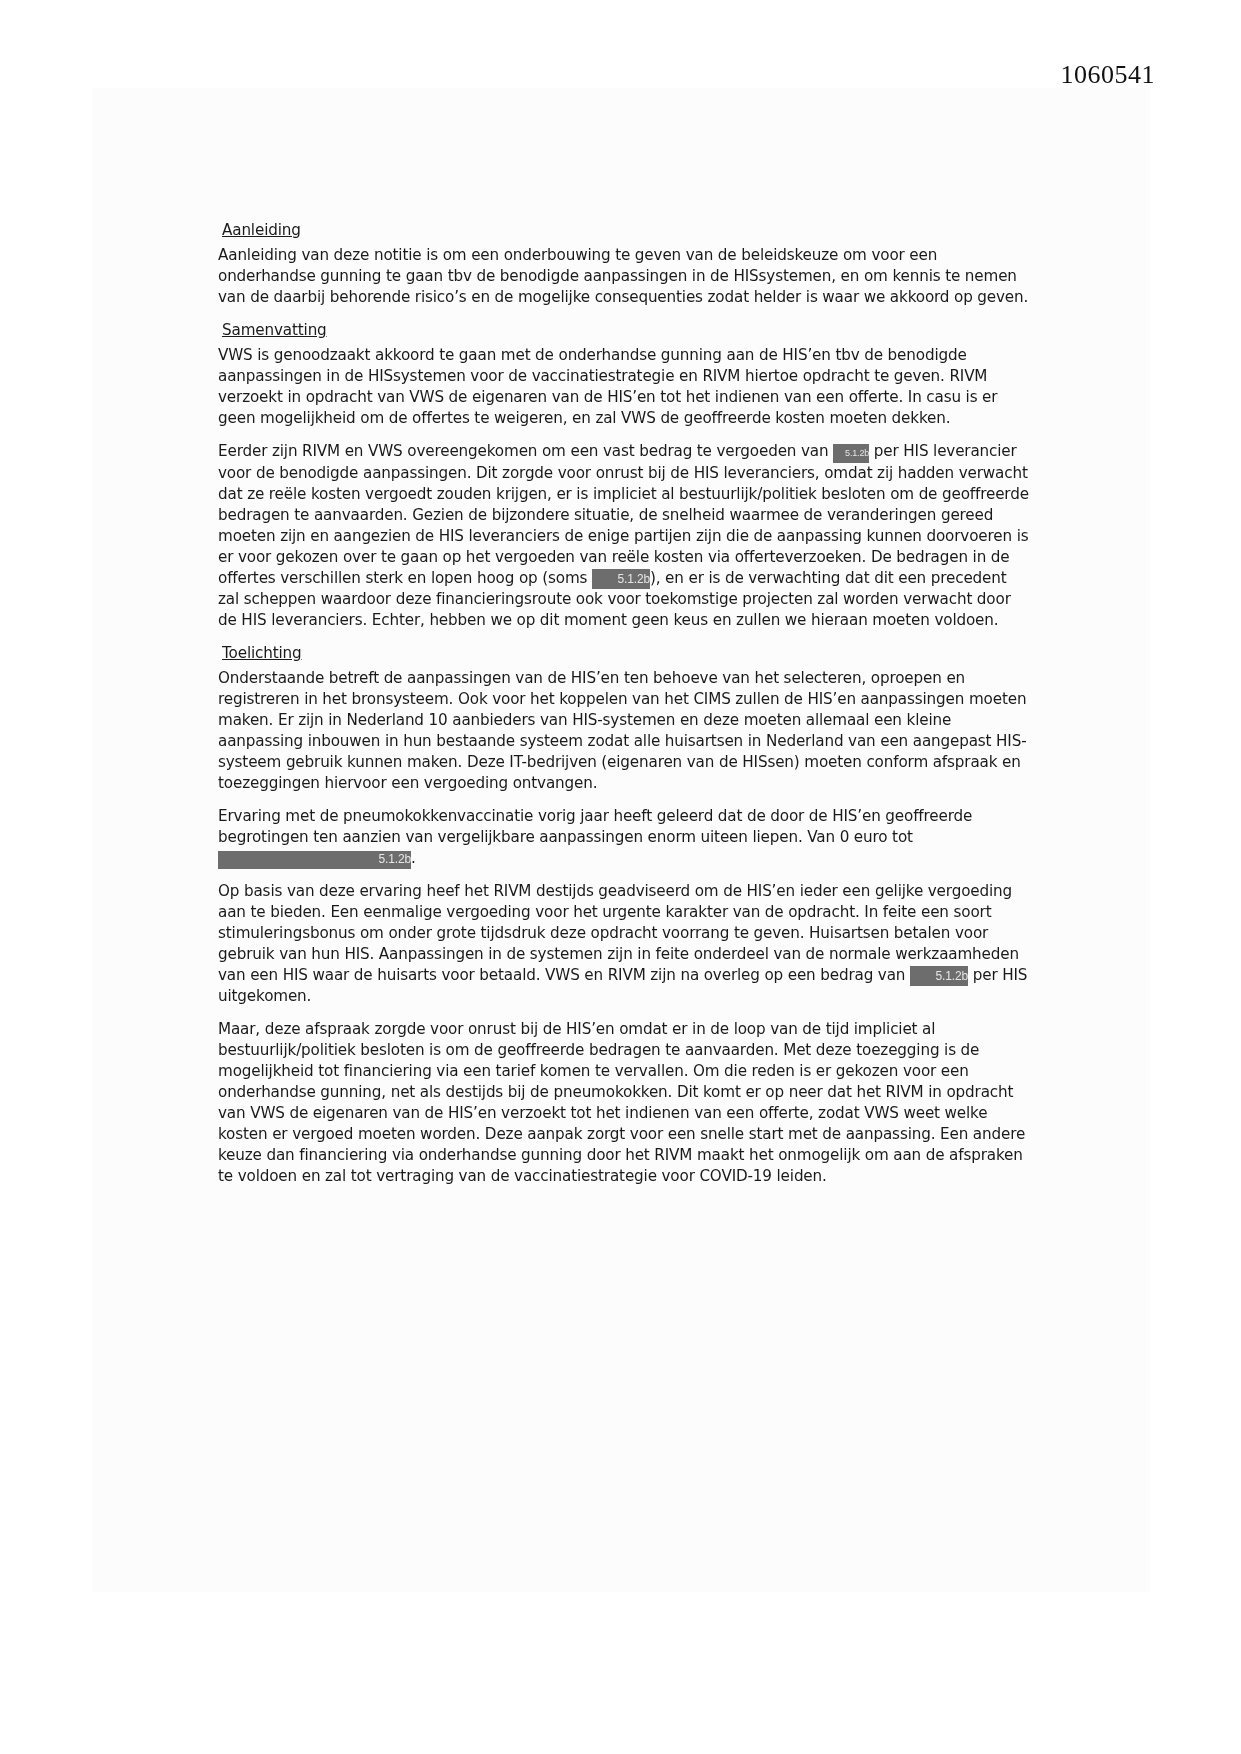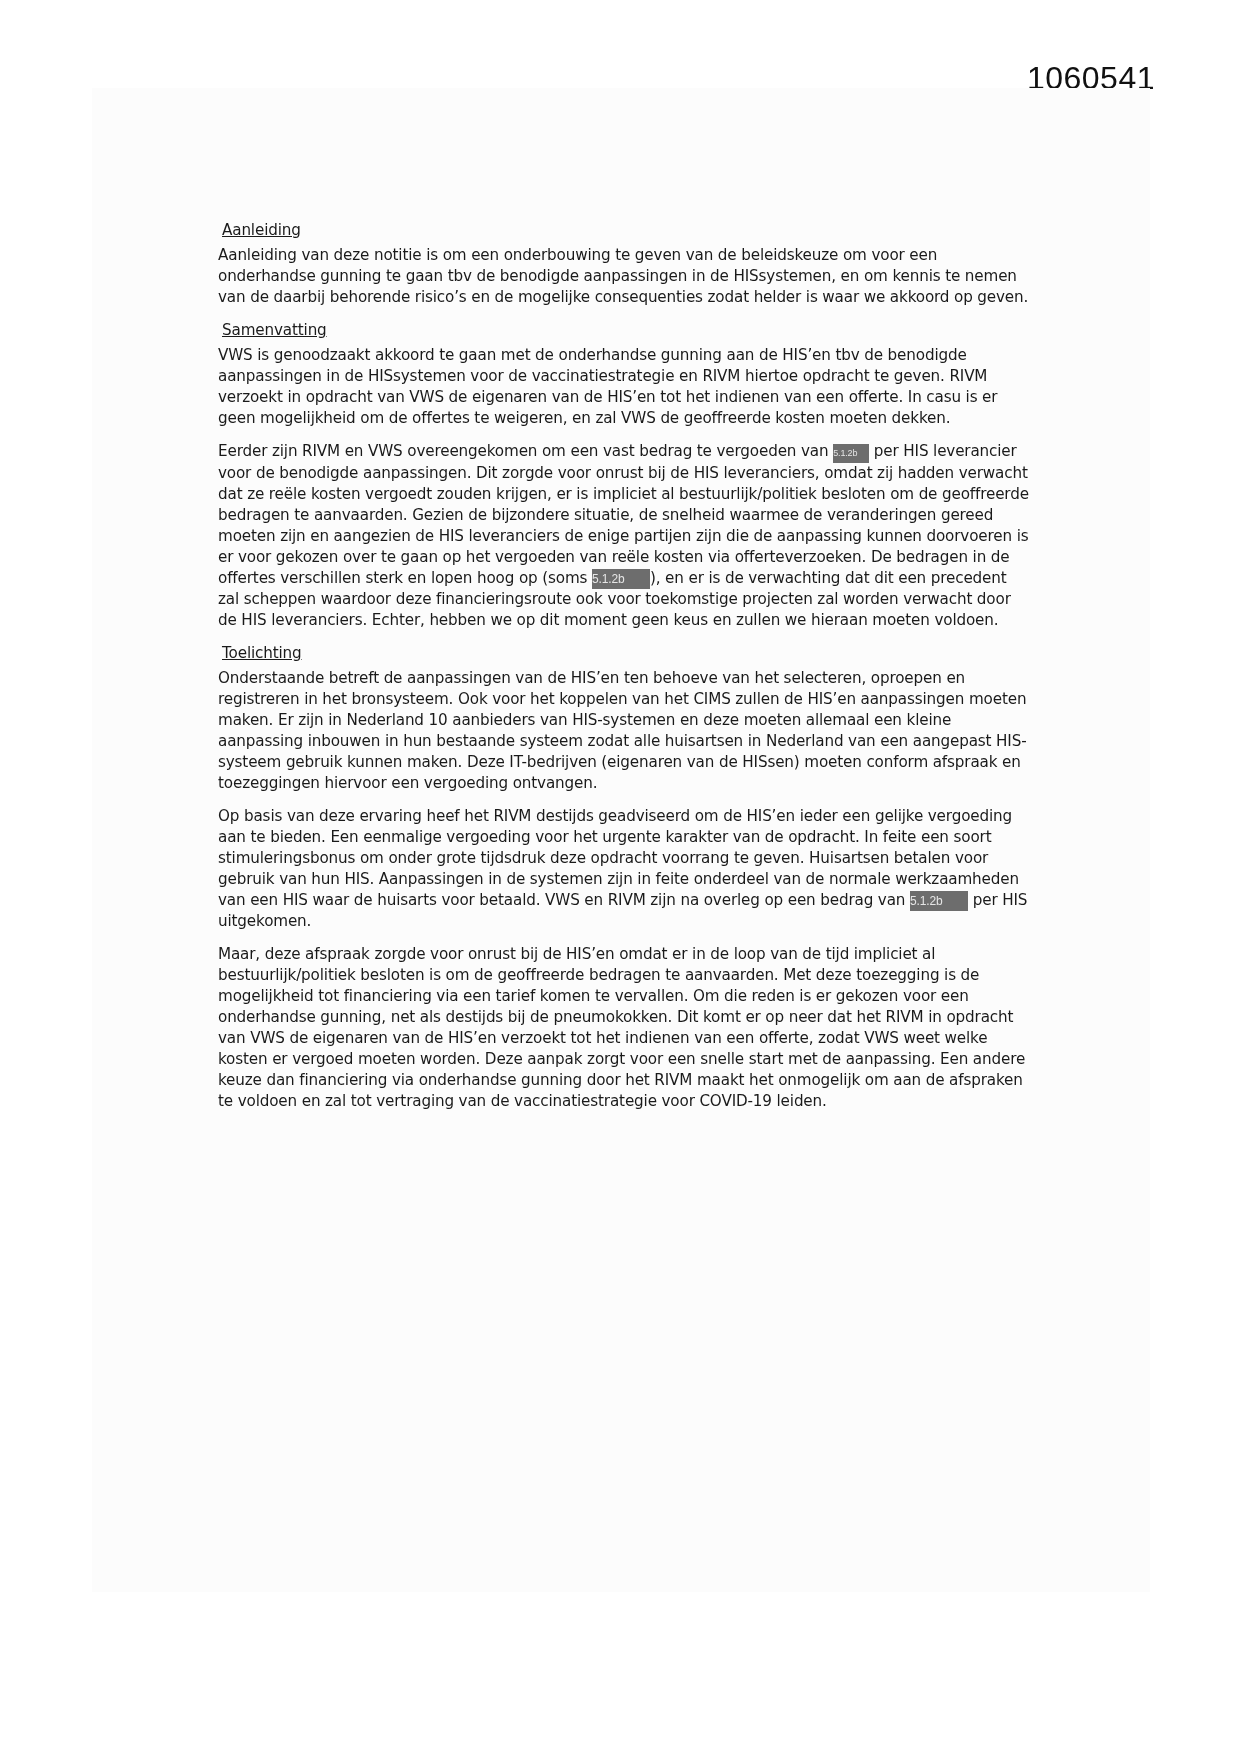--- a/index.html
+++ b/index.html
@@ -12,22 +12,22 @@
       height: 1754px;
       position: relative;
       overflow: hidden;
       font-family: "DejaVu Sans", sans-serif;
       color: #1a1a1a;
     }
     .doc-id {
       position: absolute;
       right: 86px;
       top: 60px;
-      font-family: Liberation Sans, sans-serif;
-      font-size: 32px;
+      font-family: Liberation Serif, serif;
+      font-size: 26px;
       color: #111;
       letter-spacing: 0.5px;
     }
     .scan-area {
       position: absolute;
       left: 92px;
       top: 88px;
       width: 1058px;
       height: 1504px;
       background: #fcfcfc;
@@ -49,21 +49,21 @@
       margin: 4px;
     }
     p {
       margin: 0 0 12px 0;
     }
     .redaction {
       display: inline-block;
       background: #6d6d6d;
       color: #e6e6e6;
       font-family: "Liberation Sans", sans-serif;
-      text-align: left;
+      text-align: right;
       vertical-align: baseline;
       line-height: 17px;
       height: 17px;
     }
     .redaction.small {
       font-size: 9px;
       width: 36px;
       line-height: 19px;
       height: 19px;
     }
@@ -96,16 +96,17 @@
 
   <div>
     <div class="section-heading">Samenvatting</div>
     <p>VWS is genoodzaakt akkoord te gaan met de onderhandse gunning aan de HIS’en tbv de benodigde aanpassingen in de HISsystemen voor de vaccinatiestrategie en RIVM hiertoe opdracht te geven. RIVM verzoekt in opdracht van VWS de eigenaren van de HIS’en tot het indienen van een offerte. In casu is er geen mogelijkheid om de offertes te weigeren, en zal VWS de geoffreerde kosten moeten dekken.</p>
     <p><span>Eerder zijn RIVM en VWS overeengekomen om een vast bedrag te vergoeden van </span><span class="redaction small">5.1.2b</span><span> per HIS leverancier voor de benodigde aanpassingen. Dit zorgde voor onrust bij de HIS leveranciers, omdat zij hadden verwacht dat ze reële kosten vergoedt zouden krijgen, er is impliciet al bestuurlijk/politiek besloten om de geoffreerde bedragen te aanvaarden. Gezien de bijzondere situatie, de snelheid waarmee de veranderingen gereed moeten zijn en aangezien de HIS leveranciers de enige partijen zijn die de aanpassing kunnen doorvoeren  is er voor gekozen over te gaan op het vergoeden van reële kosten via offerteverzoeken. De bedragen in de offertes verschillen sterk en lopen hoog op (soms </span><span class="redaction medium">5.1.2b</span><span>), en er is de verwachting dat dit een precedent zal scheppen waardoor deze financieringsroute ook voor toekomstige projecten zal worden verwacht door de HIS leveranciers. Echter, hebben we op dit moment geen keus en zullen we hieraan moeten voldoen.</span></p>
   </div>
 
   <div>
     <div class="section-heading">Toelichting</div>
     <p>Onderstaande betreft de aanpassingen van de HIS’en ten behoeve van het selecteren, oproepen en registreren in het bronsysteem. Ook voor het koppelen van het CIMS zullen de HIS’en aanpassingen moeten maken. Er zijn in Nederland 10 aanbieders van HIS-systemen en deze moeten allemaal een kleine aanpassing inbouwen in hun bestaande systeem zodat alle huisartsen in Nederland van een aangepast HIS-systeem gebruik kunnen maken. Deze IT-bedrijven (eigenaren van de HISsen) moeten conform afspraak en toezeggingen hiervoor een vergoeding ontvangen.</p>
+    <p><span>Ervaring met de pneumokokkenvaccinatie vorig jaar heeft geleerd dat de door de HIS’en geoffreerde begrotingen ten aanzien van vergelijkbare aanpassingen enorm uiteen liepen. Van 0 euro tot </span><span class="redaction wide">5.1.2b</span><span>.</span></p>
     <p><span>Op basis van deze ervaring heef het RIVM destijds geadviseerd om de HIS’en ieder een gelijke vergoeding aan te bieden. Een eenmalige vergoeding voor het urgente karakter van de opdracht. In feite een soort stimuleringsbonus om onder grote tijdsdruk deze opdracht voorrang te geven. Huisartsen betalen voor gebruik van hun HIS. Aanpassingen in de systemen zijn in feite onderdeel van de normale werkzaamheden van een HIS waar de huisarts voor betaald. VWS en RIVM zijn na overleg op een bedrag van </span><span class="redaction medium">5.1.2b</span><span> per HIS uitgekomen.</span></p>
     <p>Maar, deze afspraak zorgde voor onrust bij de HIS’en omdat er in de loop van de tijd impliciet al bestuurlijk/politiek besloten is om de geoffreerde bedragen te aanvaarden. Met deze toezegging is de mogelijkheid tot financiering via een tarief komen te vervallen. Om die reden is er gekozen voor een onderhandse gunning, net als destijds bij de pneumokokken. Dit komt er op neer dat het RIVM in opdracht van VWS de eigenaren van de HIS’en verzoekt tot het indienen van een offerte, zodat VWS weet welke kosten er vergoed moeten worden. Deze aanpak zorgt voor een snelle start met de aanpassing. Een andere keuze dan financiering via onderhandse gunning door het RIVM maakt het onmogelijk om aan de afspraken te voldoen en zal tot vertraging van de vaccinatiestrategie voor COVID-19 leiden.</p>
   </div>
 </div>
 
 </body></html>

